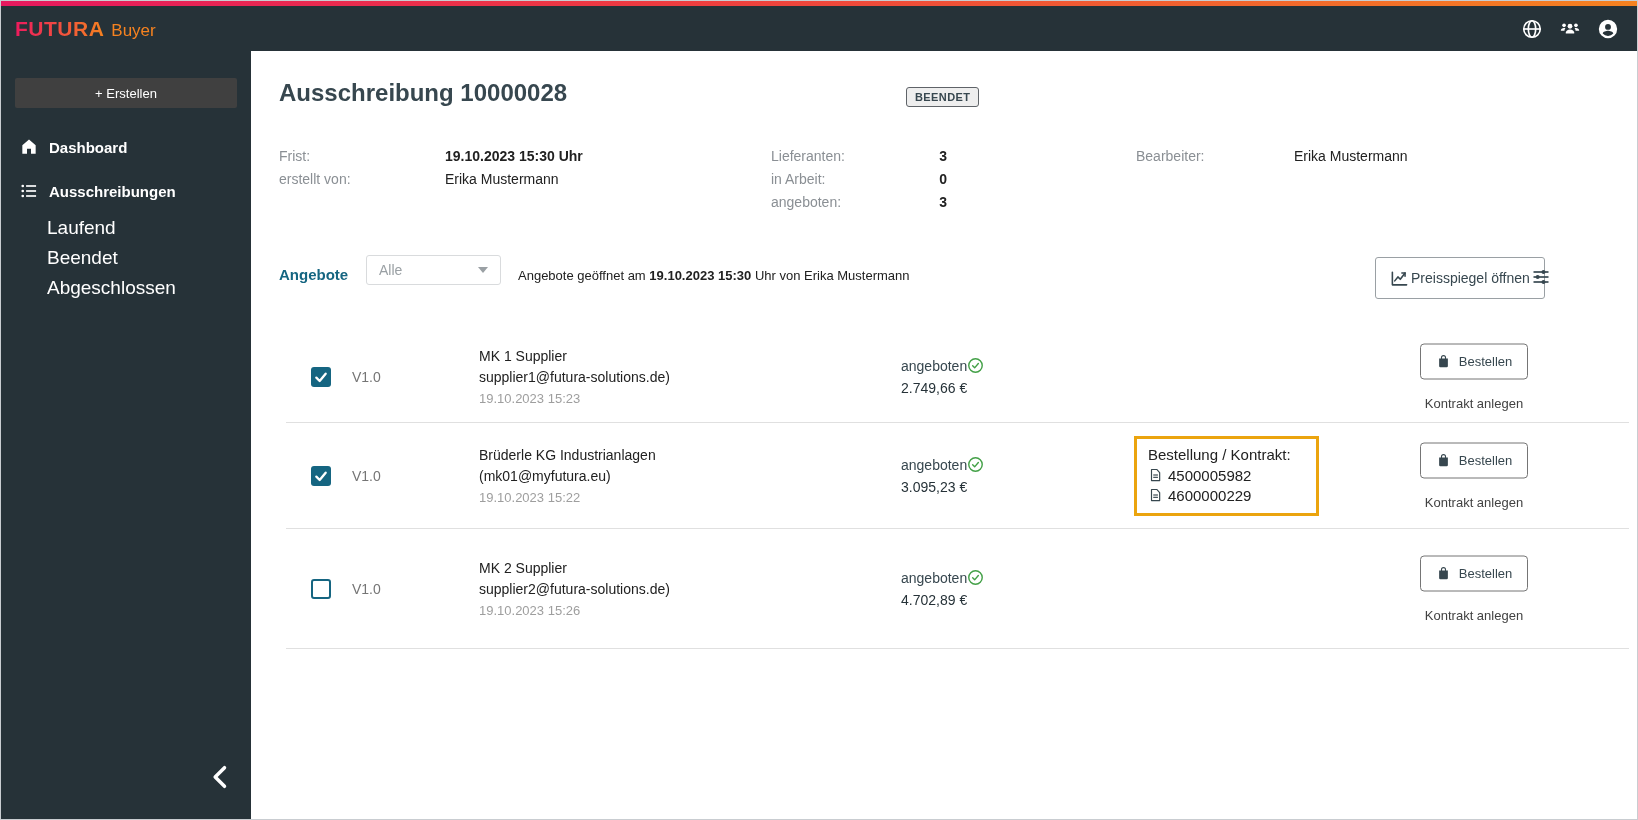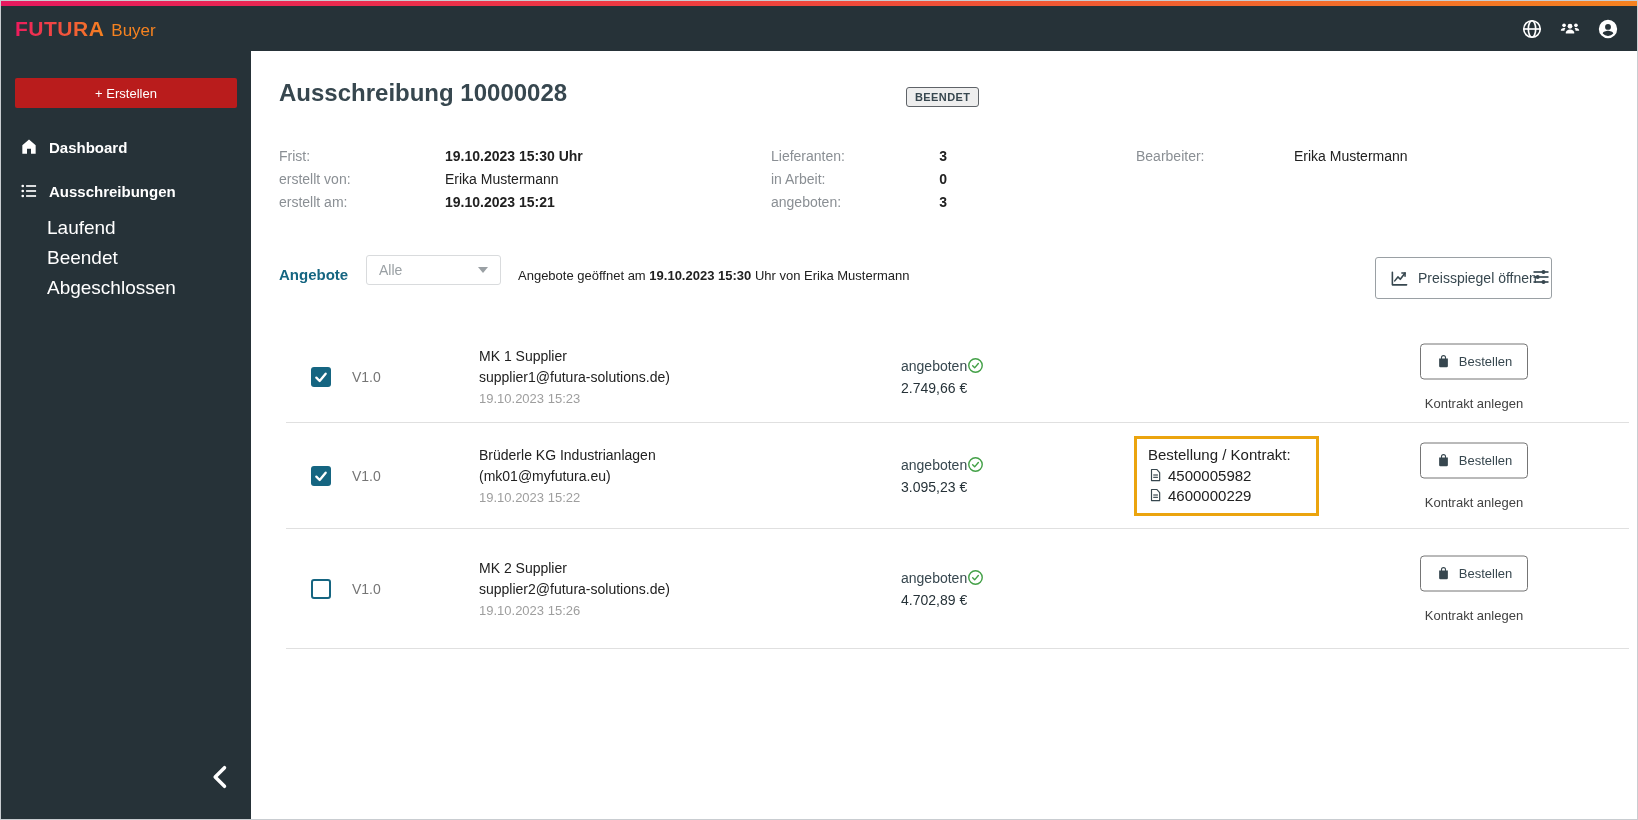--- a/index.html
+++ b/index.html
@@ -15,21 +15,21 @@
   .logo { margin-left:14px; display:flex; align-items:baseline; gap:7px; }
   .logo-name { font-size:21px; font-weight:bold; letter-spacing:0.5px;
     background:linear-gradient(90deg,#ed1a5e,#f58220);
     -webkit-background-clip:text; background-clip:text; color:transparent; }
   .logo-suffix { font-size:17px; color:#f58220; }
   .topbar-icons { margin-left:auto; margin-right:18px; display:flex; align-items:center; gap:16px; }
   .tb-icon { width:22px; height:22px; color:#fff; cursor:pointer; }
 
   .sidebar { position:absolute; top:50px; left:0; width:250px; height:770px; background:#263238; }
   .create-btn { position:absolute; top:27px; left:14px; width:222px; height:30px;
-    background:#b91c1c; border:none; border-radius:2px; color:#fff; font-size:13px;
+    background:#404040; border:none; border-radius:2px; color:#fff; font-size:13px;
     font-family:"Liberation Sans",sans-serif; cursor:pointer; }
   .nav { position:absolute; top:74px; left:0; right:0; color:#fff; }
   .nav-item { height:44px; display:flex; align-items:center; cursor:pointer; }
   .nav-ico { width:20px; height:20px; margin-left:18px; color:#fff; }
   .nav-label { margin-left:10px; font-size:15px; font-weight:bold; }
   .nav-sub { height:30px; display:flex; align-items:center; padding-left:46px;
     font-size:19px; cursor:pointer; }
   .collapse { position:absolute; right:16px; bottom:30px; width:28px; height:28px; color:#fff; cursor:pointer; }
 
   .main { position:absolute; top:50px; left:250px; width:1388px; height:770px; background:#fff; }
@@ -48,21 +48,21 @@
 
   .offers-bar { position:absolute; left:0; top:204px; right:0; height:44px; }
   .offers-label { position:absolute; left:28px; top:11px; font-size:15px; font-weight:bold; color:#156581; }
   .select { position:absolute; left:115px; top:0; width:135px; height:30px; border:1px solid #d9dbdd;
     border-radius:3px; display:flex; align-items:center; padding:0 12px; cursor:pointer; background:#fff; }
   .select-value { color:#9aa0a4; font-size:14px; flex:1; }
   .caret { width:0; height:0; border-left:5px solid transparent; border-right:5px solid transparent;
     border-top:6px solid #9aa0a4; }
   .opened-text { position:absolute; left:267px; top:13px; font-size:13px; color:#212121; }
   .price-btn { position:absolute; left:1124px; top:2px; height:42px; padding:0 14px;
-    background:#fff; border:1px solid #9aa0a4; border-radius:3px; display:flex; align-items:center; gap:9px;
+    background:#fff; border:1px solid #9aa0a4; border-radius:3px; display:flex; align-items:center; gap:2px;
     font-size:14px; color:#37474f; font-family:"Liberation Sans",sans-serif; cursor:pointer; }
   .chart-ico { width:19px; height:19px; color:#37474f; }
   .tune-ico { position:absolute; left:1280px; top:12px; width:20px; height:20px; color:#37474f; cursor:pointer; }
 
   .rows { position:absolute; left:35px; top:280px; width:1343px; }
   .offer-row { position:relative; border-bottom:1px solid #e0e0e0; }
   .r1 { height:92px; } .r2 { height:106px; } .r3 { height:120px; }
   .vcenter { position:absolute; top:50%; transform:translateY(-50%); }
 
   .cbx { left:25px; width:20px; height:20px; border-radius:3px; cursor:pointer; }
@@ -155,24 +155,20 @@
 
     <div class="info-col col1">
       <div class="info-row">
           <span class="ilabel">Frist:</span>
           <span class="ival b">19.10.2023 15:30 Uhr</span>
         </div>
       <div class="info-row">
           <span class="ilabel">erstellt von:</span>
           <span class="ival">Erika Mustermann</span>
         </div>
-      <div class="info-row">
-          <span class="ilabel">erstellt am:</span>
-          <span class="ival b">19.10.2023 15:21</span>
-        </div>
     </div>
     <div class="info-col col2">
       <div class="info-row">
           <span class="ilabel">Lieferanten:</span>
           <span class="ival b">3</span>
         </div>
       <div class="info-row">
           <span class="ilabel">in Arbeit:</span>
           <span class="ival b">0</span>
         </div>

